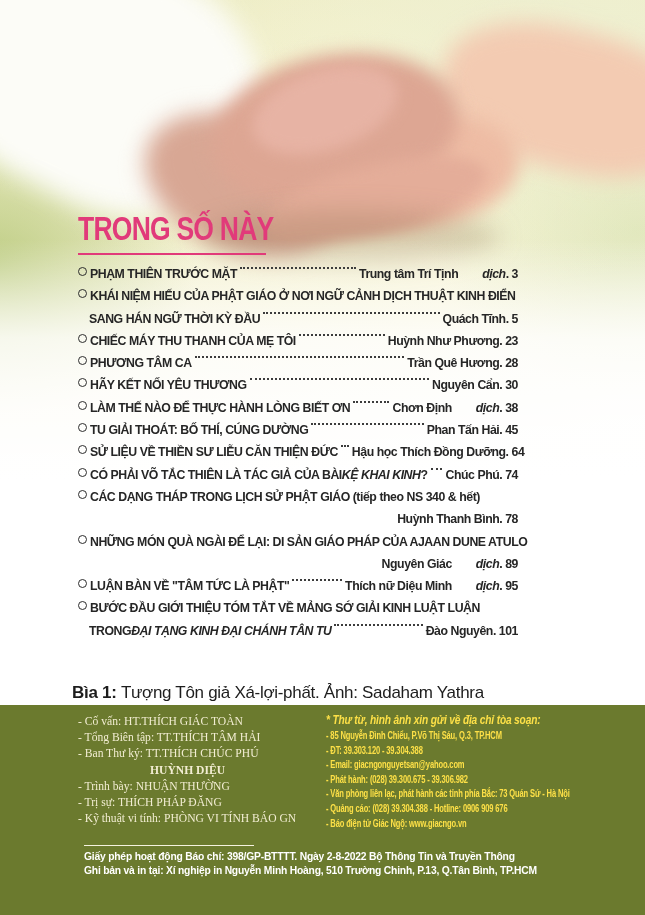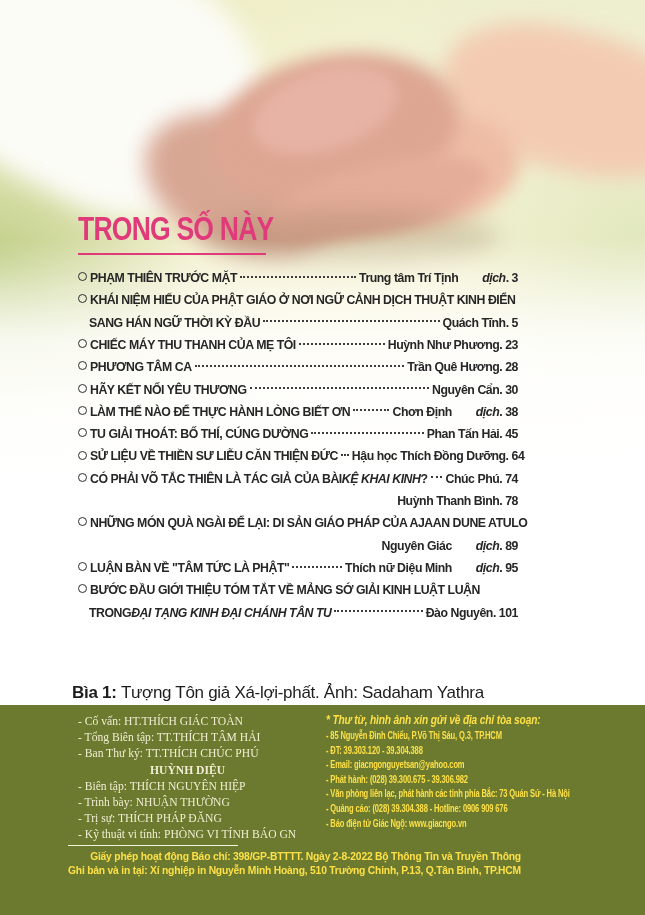--- a/index.html
+++ b/index.html
@@ -39,21 +39,21 @@
   .photo-fade{position:absolute;left:0;top:0;width:100%;height:100%;
     background:linear-gradient(to bottom, rgba(255,255,255,0) 44%, rgba(255,255,255,.78) 62%, #ffffff 88%);}
   
   .content{position:absolute;left:78px;top:211px;width:440px;}
   .page-title{
     margin:0;font-size:34px;font-weight:700;color:#e13a7a;letter-spacing:-1px;
     transform:scaleX(0.78);transform-origin:0 50%;white-space:nowrap;line-height:1;
   }
   .title-rule{width:188px;height:2px;background:#e13a7a;margin-top:8px;}
   .toc{margin-top:12px;}
-  .toc-line{display:flex;align-items:center;height:22.3px;}
+  .toc-line{display:flex;align-items:flex-start;height:22.3px;}
   .toc-line .t{font-size:12.3px;font-weight:700;color:#262626;letter-spacing:-0.45px;
     white-space:nowrap;line-height:1.15;}
   .toc-line .it{font-style:italic;}
   .toc-line .ai{font-style:italic;padding-left:24px;}
   .bullet{flex:none;width:7px;height:7px;border:1.8px solid #2d2d2d;border-radius:50%;
     margin:0 3px 3px 0;}
   .ind{flex:none;width:11px;}
   .dots{flex:1 1 8px;border-bottom:2px dotted #3c3c3c;margin:0 3px 3px 3px;min-width:8px;}
   .toc-line.author-only{justify-content:flex-end;}
   
@@ -64,21 +64,21 @@
   .masthead{position:absolute;left:0;top:705px;width:645px;height:210px;background:#6b7a2e;padding-left:26px;}
   .staff{position:absolute;left:78px;top:9px;color:#f2edd2;
     font-family:"Liberation Serif",serif;font-size:11.6px;line-height:16.2px;}
   .staff-row{white-space:nowrap;}
   .staff-row.center-row{padding-left:72px;font-weight:bold;}
   .contact{position:absolute;left:326px;top:8px;width:312px;color:#fde047;}
   .contact-heading{font-size:12px;font-weight:700;font-style:italic;letter-spacing:-0.2px;
     white-space:nowrap;transform:scaleX(0.85);transform-origin:0 0;line-height:15px;}
   .c-line{font-size:10.5px;font-weight:700;letter-spacing:-0.2px;white-space:nowrap;
     transform:scaleX(0.72);transform-origin:0 0;line-height:14.6px;}
-  .license{position:absolute;left:68px;top:140px;color:#fde047;text-align:right;}
+  .license{position:absolute;left:84px;top:140px;color:#ffffff;}
   .license-rule{width:170px;height:0;border-top:1.4px solid #f5f2df;margin-bottom:4px;}
   .license-line{font-size:10.3px;font-weight:700;letter-spacing:-0.2px;white-space:nowrap;
     line-height:13.5px;}
 </style>
 </head>
 <body>
 
 <div class="photo">
   <div class="blob sleeve"></div>
   <div class="blob young-arm"></div>
@@ -172,20 +172,24 @@
     <div class="toc-line">
       <span class="bullet"></span>
       <span class="t">CÓ PHẢI VÕ TẮC THIÊN LÀ TÁC GIẢ CỦA BÀI </span>
       <span class="t it">KỆ KHAI KINH</span>
       <span class="t">?</span>
       <span class="dots"></span>
       <span class="t">Chúc Phú</span>
       <span class="t">. 74</span>
     </div>
 
+    <div class="toc-line">
+      <span class="bullet"></span>
+      <span class="t">CÁC DẠNG THÁP TRONG LỊCH SỬ PHẬT GIÁO  (tiếp theo NS 340 &amp; hết)</span>
+    </div>
 
     <div class="toc-line author-only">
       <span class="t">Huỳnh Thanh Bình</span>
       <span class="t">. 78</span>
     </div>
 
     <div class="toc-line">
       <span class="bullet"></span>
       <span class="t">NHỮNG MÓN QUÀ NGÀI ĐỂ LẠI: DI SẢN GIÁO PHÁP CỦA AJAAN DUNE ATULO</span>
     </div>
@@ -226,21 +230,20 @@
   <b>Bìa 1: </b><span>Tượng Tôn giả Xá-lợi-phất. Ảnh: Sadaham Yathra</span>
 </div>
 
 <div class="masthead">
 
   <div class="staff">
     <div class="staff-row">- Cố vấn: HT.THÍCH GIÁC TOÀN</div>
     <div class="staff-row">- Tổng Biên tập: TT.THÍCH TÂM HẢI</div>
     <div class="staff-row">- Ban Thư ký: TT.THÍCH CHÚC PHÚ</div>
     <div class="staff-row center-row">HUỲNH DIỆU</div>
-    <div class="staff-row">- Biên tập: THÍCH NGUYÊN HIỆP</div>
     <div class="staff-row">- Trình bày: NHUẬN THƯỜNG</div>
     <div class="staff-row">- Trị sự: THÍCH PHÁP ĐĂNG</div>
     <div class="staff-row">- Kỹ thuật vi tính: PHÒNG VI TÍNH BÁO GN</div>
   </div>
 
   <div class="contact">
     <div class="contact-heading">* Thư từ, hình ảnh xin gửi về địa chỉ tòa soạn:</div>
     <div class="c-line">- 85 Nguyễn Đình Chiểu, P.Võ Thị Sáu, Q.3, TP.HCM</div>
     <div class="c-line">- ĐT: 39.303.120 - 39.304.388</div>
     <div class="c-line">- Email: giacngonguyetsan@yahoo.com</div>

